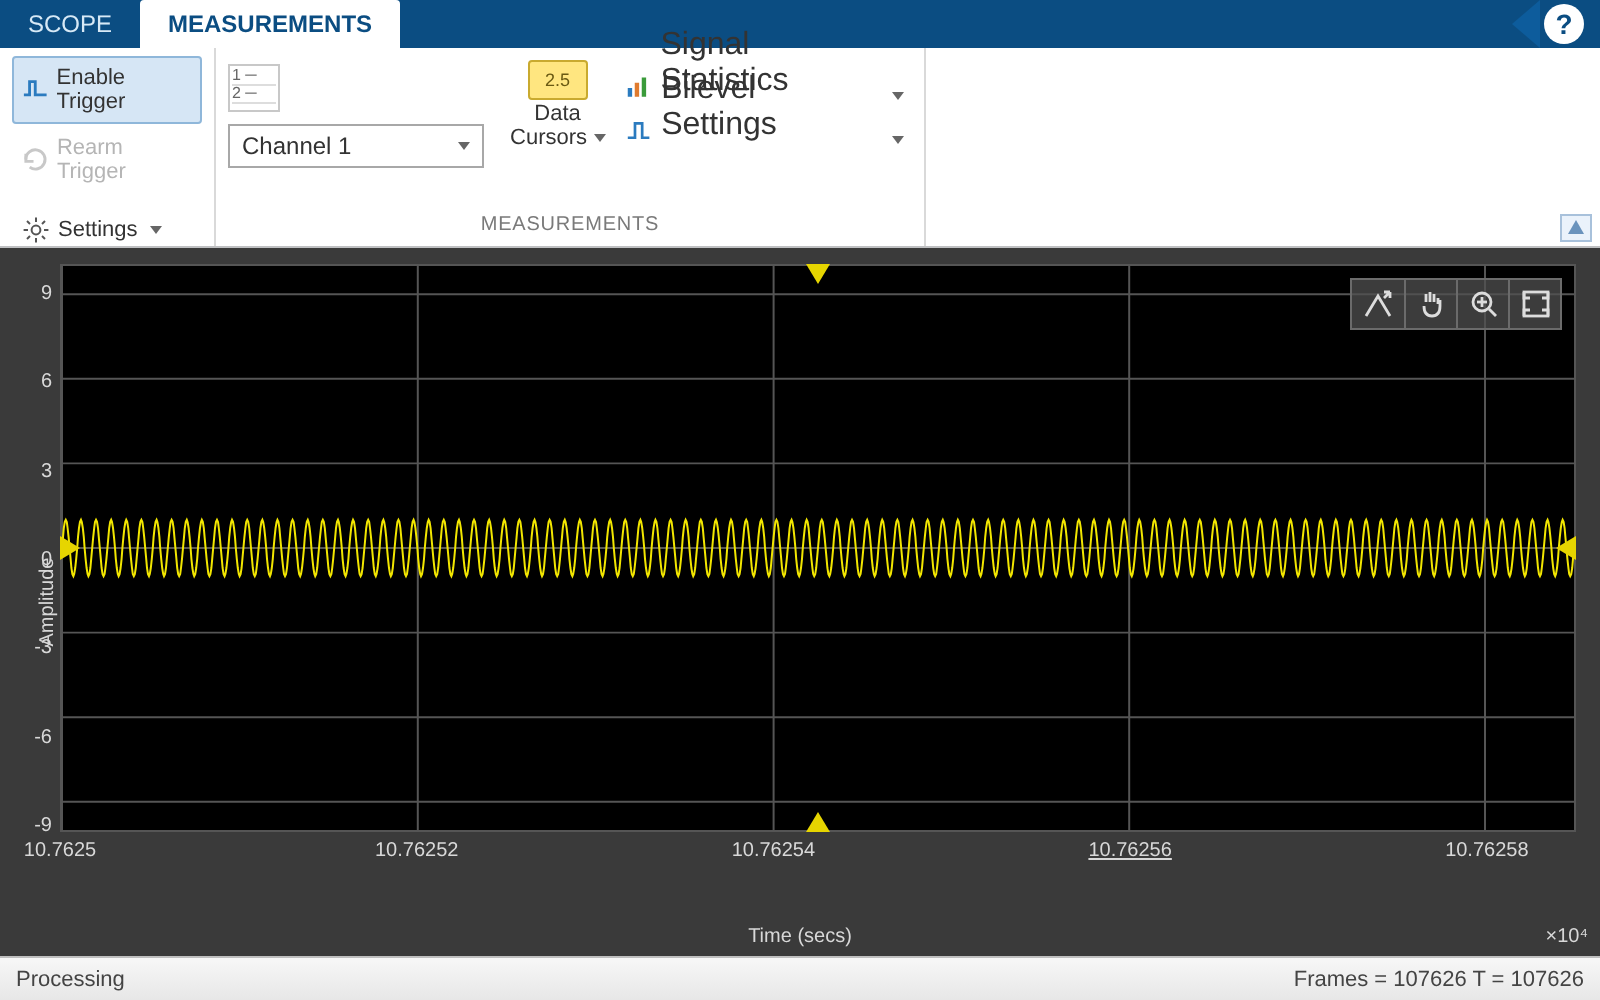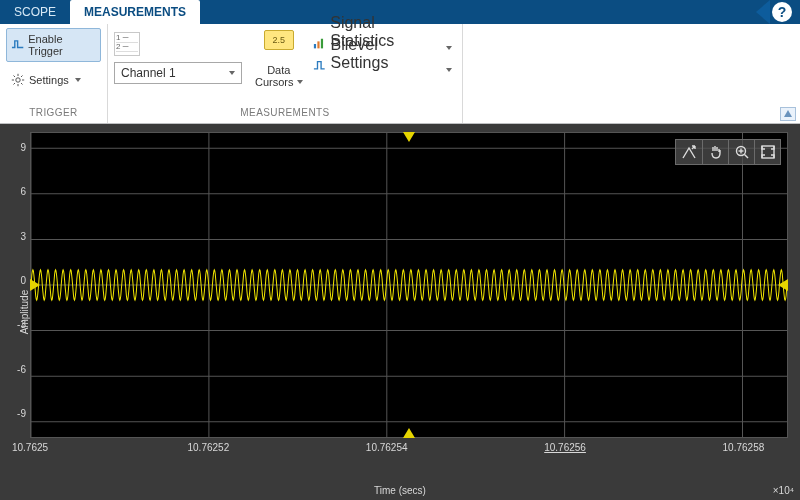--- a/index.html
+++ b/index.html
@@ -31,21 +31,21 @@
   .ico { width: 14px; height: 14px; display:inline-flex; align-items:center; justify-content:center; }
 
   
   .g-meas { flex: 0 0 355px; }
   .meas-left { display:flex; flex-direction:column; gap:6px; padding-top:4px; }
   .chselect { display:flex; align-items:center; width:128px; height:22px; border:1px solid #a8a8a8; background:#fff; font-size:12px; padding:0 6px; cursor:pointer; justify-content:space-between; color:#333; }
   .numsel { width:26px; height:24px; border:1px solid #c8c8c8; display:flex; flex-direction:column; font-size:8px; color:#666; padding:1px; cursor:pointer; background:#fff;}
   .numsel div{ border-bottom:1px solid #ddd; line-height:8px;}
   .dcursor { display:flex; flex-direction:column; align-items:center; width:54px; font-size:11px; color:#333; cursor:pointer; padding-top:2px;}
   .dcursor .lbl { line-height:12px; text-align:center; }
-  .dcursor .ic { width:30px; height:20px; background:#ffe680; border:1px solid #c9aa2f; display:flex; align-items:center; justify-content:center; font-size:9px; color:#6a5a12; margin-bottom:14px; border-radius:2px;}
+  .dcursor .ic { width:30px; height:20px; background:#ffe680; border:1px solid #c9aa2f; display:flex; align-items:center; justify-content:center; font-size:9px; color:#6a5a12; margin-bottom:1px; border-radius:2px;}
   .dcrow{display:flex;align-items:center;gap:3px;}
   .stats-col { display:flex; flex-direction:column; gap:0px; margin-left:6px; }
   .stat-item { display:flex; align-items:flex-end; gap:5px; height:22px; font-size:16px; color:#333; padding:0 4px; cursor:pointer;}
   .drop { width:0;height:0;border-left:3px solid transparent;border-right:3px solid transparent;border-top:4px solid #666; display:inline-block;}
 
   
   .plotwrap { flex:1; background:#3a3a3a; position:relative; }
   .ylabel { position:absolute; left:2px; top:50%; transform: translateY(-50%) rotate(-90deg); transform-origin:center; font-size:10px; color:#d8d8d8;}
   .xlabel { position:absolute; left:50%; bottom:4px; transform:translateX(-50%); font-size:10px; color:#d8d8d8;}
   .xexp { position:absolute; right:6px; bottom:4px; font-size:10px; color:#d8d8d8;}
@@ -87,20 +87,29 @@
     <div class="group g-trigger">
       <div class="group-body">
         <div class="trig-list">
           <div class="trig-item active">
             <span class="ico">
               <svg viewBox="0 0 14 14">
                   <path d="M1 10 H4 V3 H7 V10 H13" stroke="#2b7bbf" fill="none" stroke-width="1.5"></path>
                 </svg>
             </span>
             <span>Enable Trigger</span>
+          </div>
+          <div class="trig-item disabled">
+            <span class="ico">
+              <svg viewBox="0 0 14 14">
+                  <path d="M2 7 A5 5 0 1 1 4 11" stroke="#c8c8c8" fill="none" stroke-width="1.5"></path>
+                  <path d="M2 4 L2 8 L6 8" stroke="#c8c8c8" fill="none" stroke-width="1.5"></path>
+                </svg>
+            </span>
+            <span>Rearm Trigger</span>
           </div>
           <div class="trig-item">
             <span class="ico">
               <svg viewBox="0 0 14 14">
                   <circle cx="7" cy="7" r="2.2" stroke="#555" fill="none"></circle>
                   <g stroke="#555">
                     <line x1="7" y1="0.8" x2="7" y2="3"></line>
                     <line x1="7" y1="11" x2="7" y2="13.2"></line>
                     <line x1="0.8" y1="7" x2="3" y2="7"></line>
                     <line x1="11" y1="7" x2="13.2" y2="7"></line>
@@ -246,13 +255,17 @@
       <div class="xticks" id="xticks">
           <div class="xtick" style="left: 0%;">10.7625</div>
           <div class="xtick" style="left: 23.53%;">10.76252</div>
           <div class="xtick" style="left: 47.06%;">10.76254</div>
           <div class="xtick" style="left: 70.59%; text-decoration: underline;">10.76256</div>
           <div class="xtick" style="left: 94.12%;">10.76258</div>
         </div>
     </div>
   </div>
 
+  <div class="status">
+    <span>Processing</span>
+    <span>Frames = 107626  T = 107626</span>
+  </div>
 </div>
 
 </body></html>

